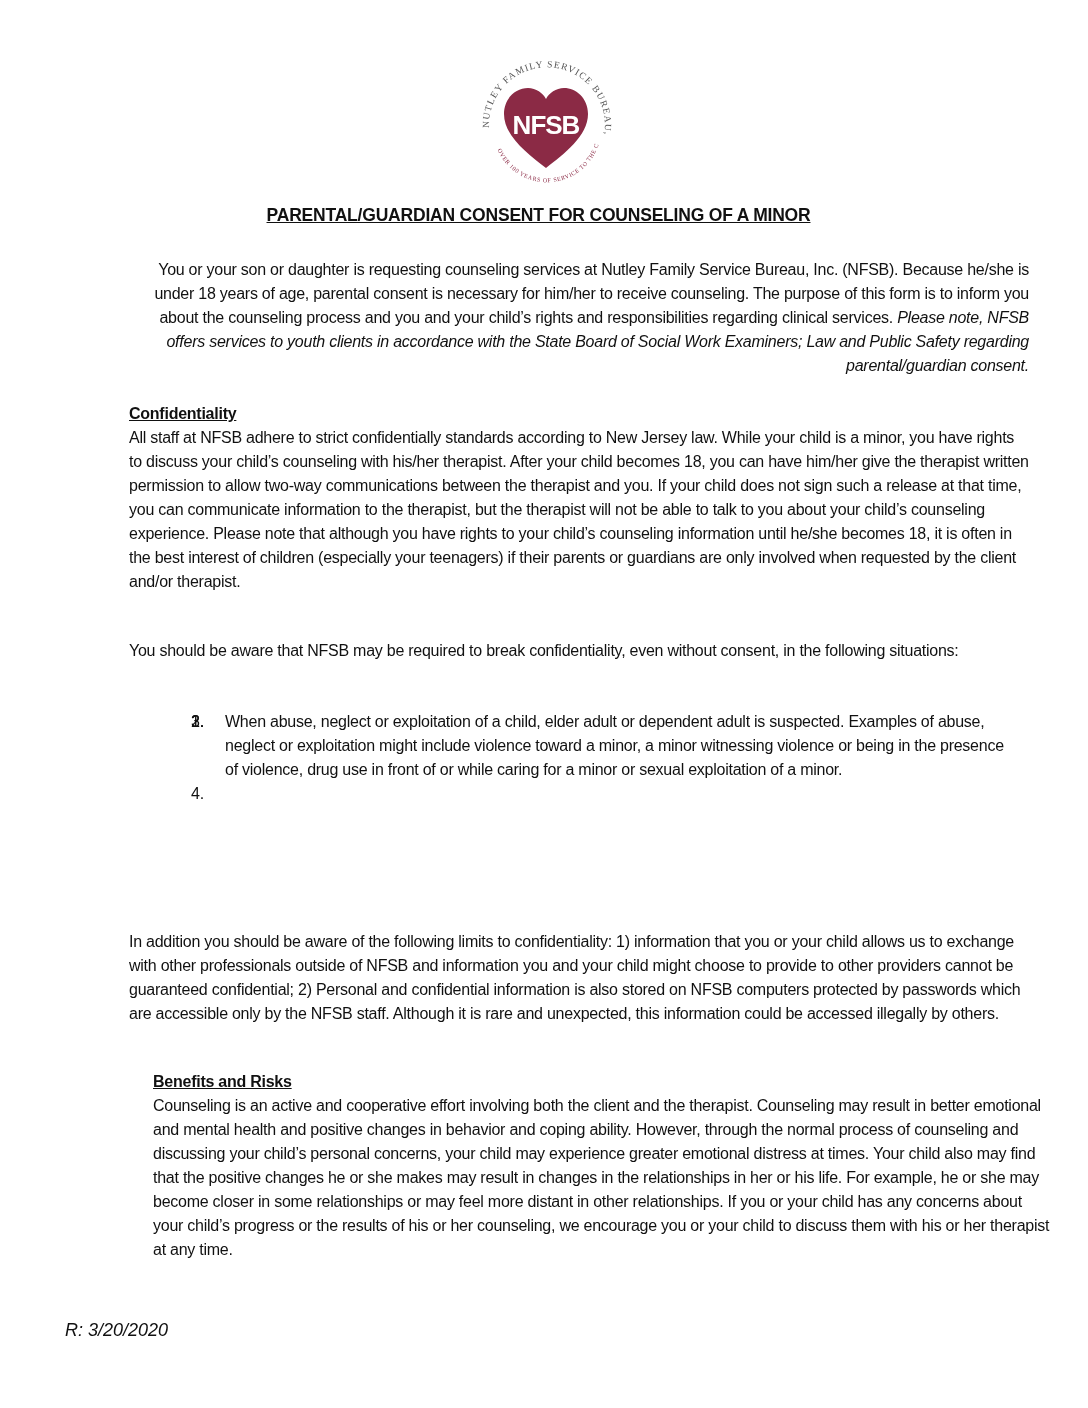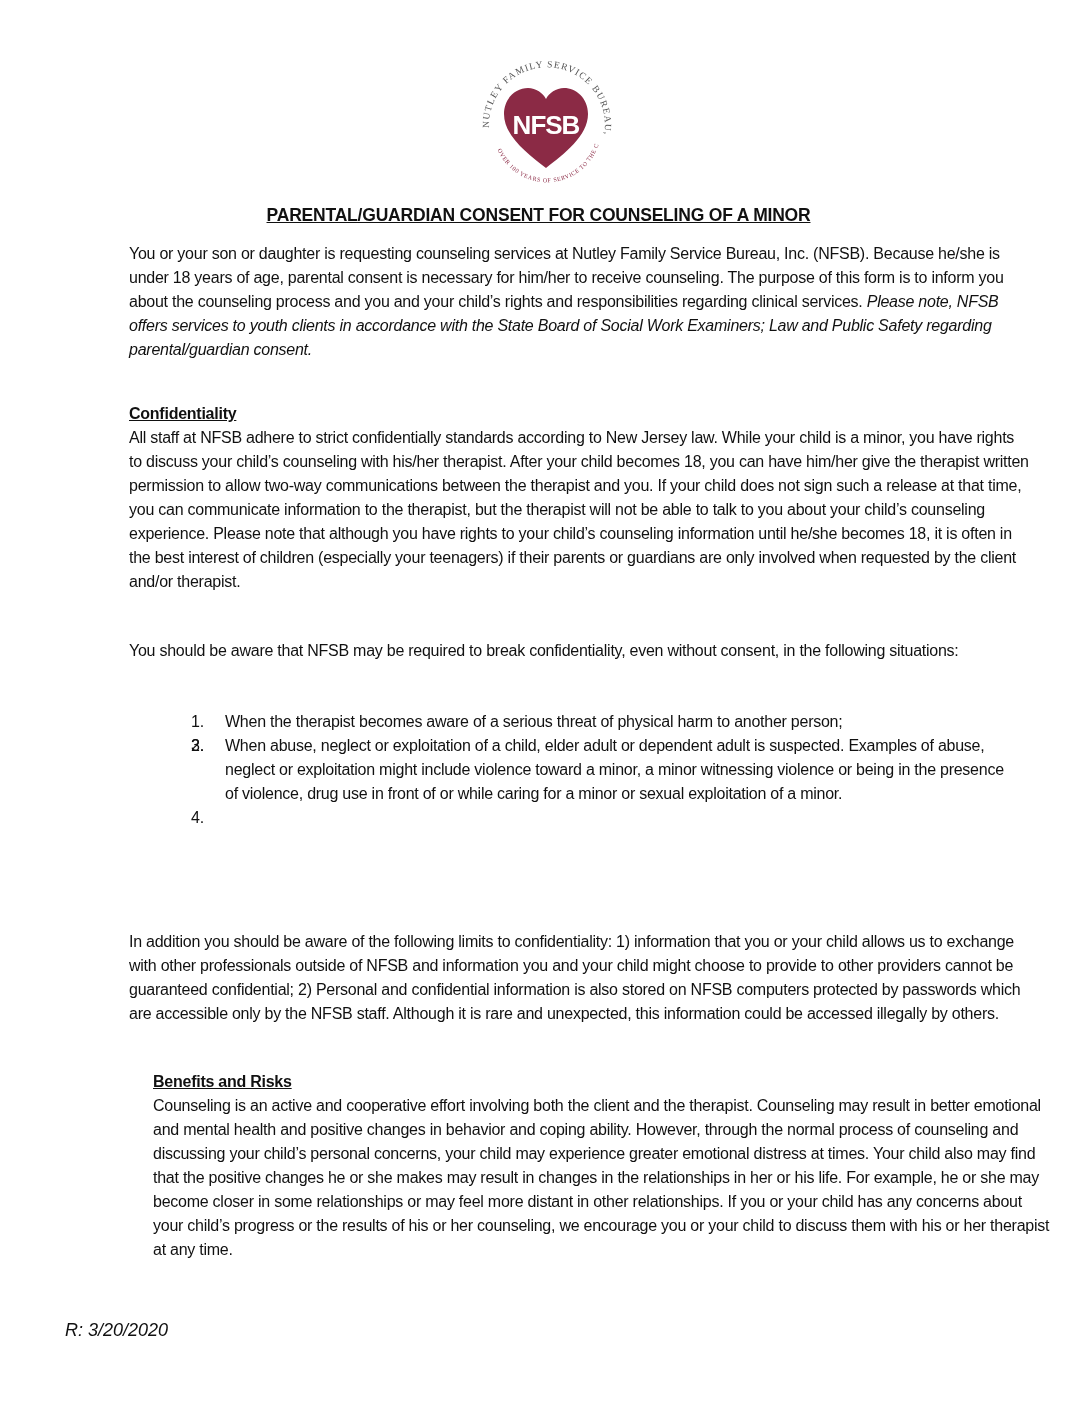--- a/index.html
+++ b/index.html
@@ -44,36 +44,36 @@
       <text font-family="Liberation Serif, serif" font-size="6" fill="#8B2A45" letter-spacing="0.6">
         <textPath href="#arcBot" startOffset="3%">OVER 100 YEARS OF SERVICE TO THE COMMUNITY</textPath>
       </text>
       <path d="M78 124 C 60 110, 36 92, 36 70 C 36 54, 48 44, 60 44 C 68 44, 75 49, 78 55 C 81 49, 88 44, 96 44 C 108 44, 120 54, 120 70 C 120 92, 96 110, 78 124 Z" fill="#8B2A45"></path>
       <text x="78" y="90" text-anchor="middle" font-family="Liberation Sans, sans-serif" font-weight="bold" font-size="26" fill="#ffffff" letter-spacing="-1">NFSB</text>
     </svg>
   </div>
 
   <div class="title">PARENTAL/GUARDIAN CONSENT FOR COUNSELING OF A MINOR</div>
 
-  <div class="body-text" style="top: 242px;">
+  <div class="body-text" style="top: 258px; text-align: right;">
     <p><span>You or your son or daughter is requesting counseling services at Nutley Family Service Bureau, Inc. (NFSB). Because he/she is under 18 years of age, parental consent is necessary for him/her to receive counseling. The purpose of this form is to inform you about the counseling process and you and your child’s rights and responsibilities regarding clinical services. </span><span class="italic">Please note, NFSB offers services to youth clients in accordance with the State Board of Social Work Examiners; Law and Public Safety regarding parental/guardian consent.</span></p>
   </div>
 
   <div class="body-text" style="top: 402px;">
     <p class="heading">Confidentiality</p>
     <p>All staff at NFSB adhere to strict confidentially standards according to New Jersey law. While your child is a minor, you have rights to discuss your child’s counseling with his/her therapist. After your child becomes 18, you can have him/her give the therapist written permission to allow two-way communications between the therapist and you. If your child does not sign such a release at that time, you can communicate information to the therapist, but the therapist will not be able to talk to you about your child’s counseling experience. Please note that although you have rights to your child’s counseling information until he/she becomes 18, it is often in the best interest of children (especially your teenagers) if their parents or guardians are only involved when requested by the client and/or therapist.</p>
   </div>
 
   <div class="body-text" style="top: 639px;">
     <p>You should be aware that NFSB may be required to break confidentiality, even without consent, in the following situations:</p>
   </div>
 
   <div class="body-text" style="top: 710px;">
     <ol class="sit">
-      <li><span class="num">1.</span><span>When the therapist becomes aware of a serious threat of physical harm to another person;</span></li>
+      <li><span class="num">1.</span></li>
       <li><span class="num">2.</span></li>
       <li style="padding-right: 10px;"><span class="num">3.</span><span>When abuse, neglect or exploitation of a child, elder adult or dependent adult is suspected. Examples of abuse, neglect or exploitation might include violence toward a minor, a minor witnessing violence or being in the presence of violence, drug use in front of or while caring for a minor or sexual exploitation of a minor.</span></li>
       <li><span class="num">4.</span></li>
     </ol>
   </div>
 
   <div class="body-text" style="top: 930px;">
     <p>In addition you should be aware of the following limits to confidentiality: 1) information that you or your child allows us to exchange with other professionals outside of NFSB and information you and your child might choose to provide to other providers cannot be guaranteed confidential; 2) Personal and confidential information is also stored on NFSB computers protected by passwords which are accessible only by the NFSB staff. Although it is rare and unexpected, this information could be accessed illegally by others.</p>
   </div>
 

